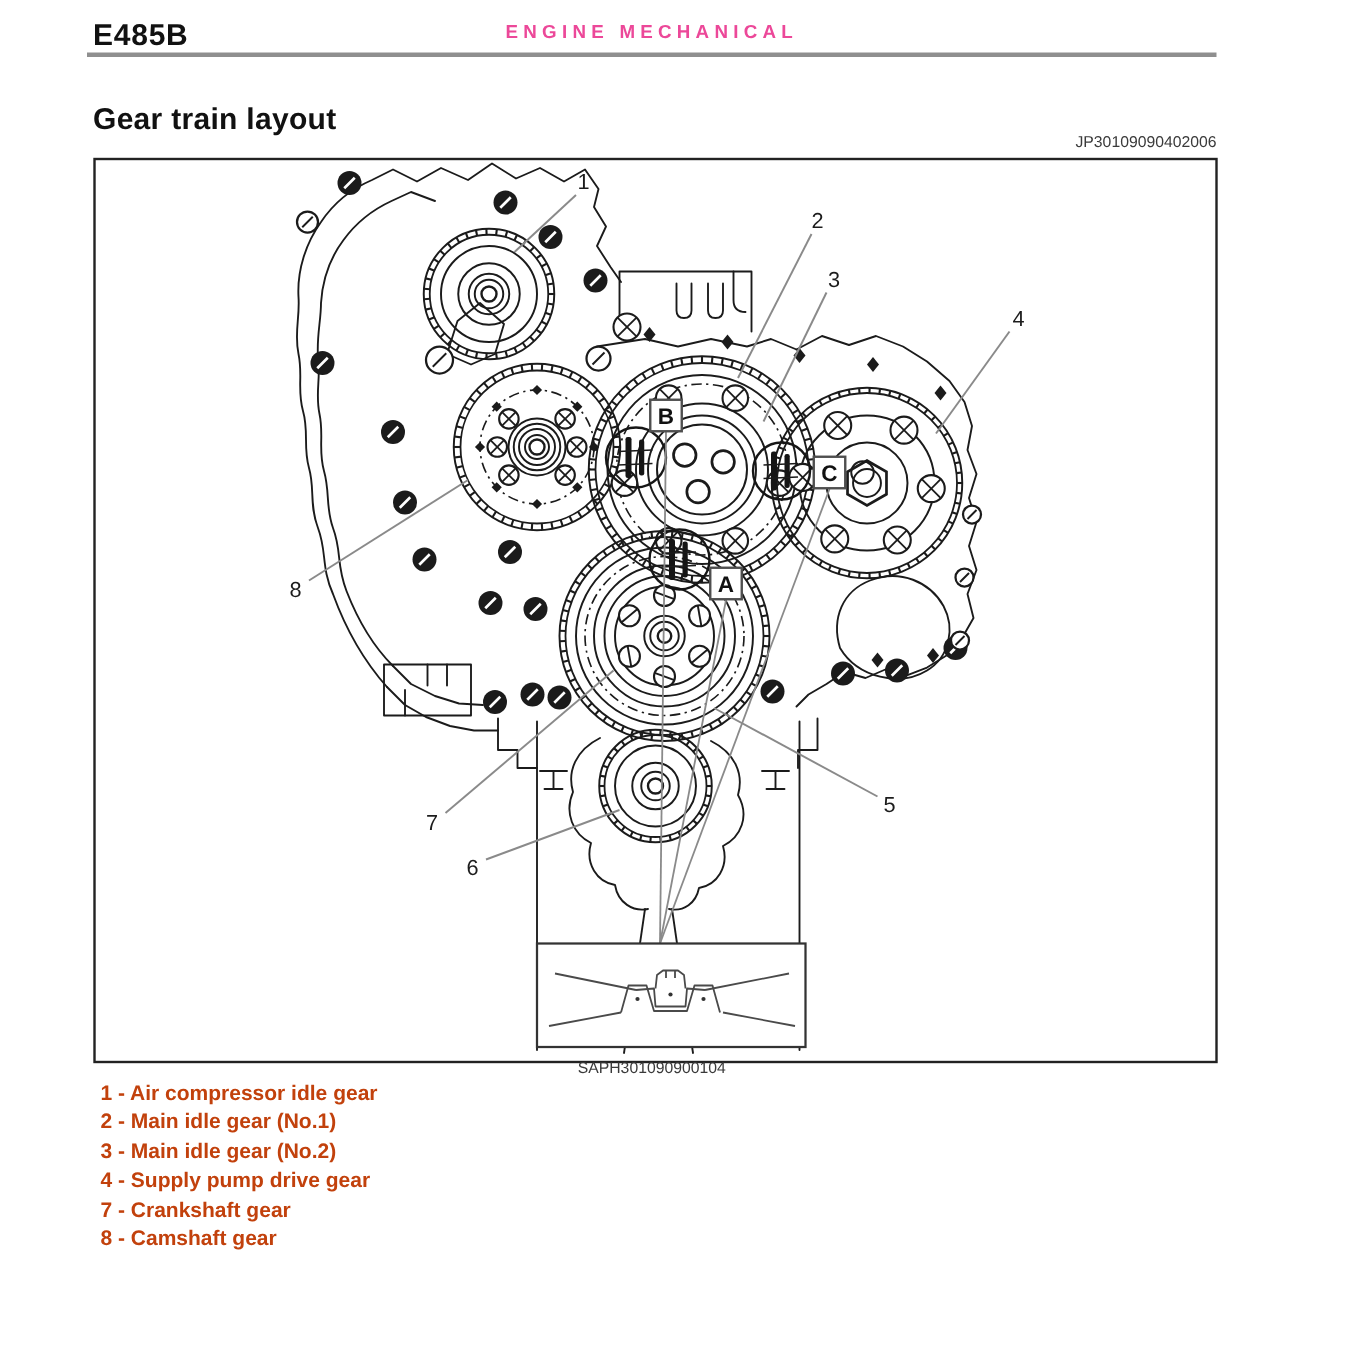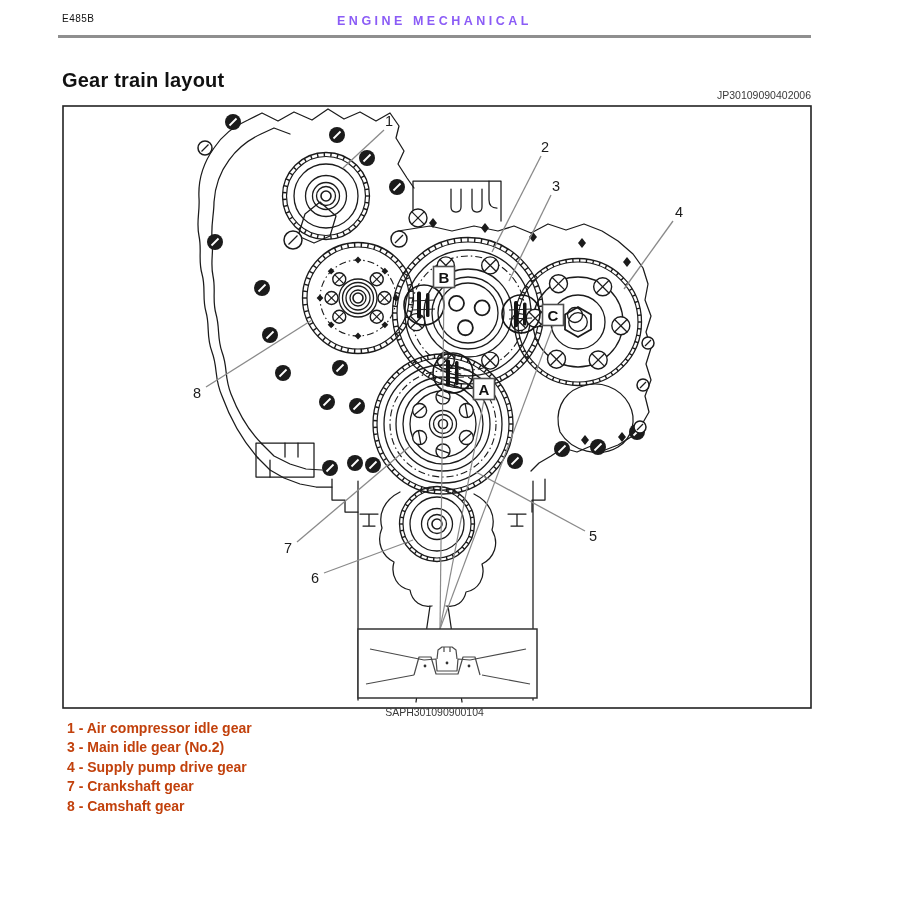--- a/index.html
+++ b/index.html
@@ -1,21 +1,21 @@
 <!DOCTYPE html>
 <html><head>
 <meta charset="utf-8">
 <style>
   html,body{margin:0;padding:0;background:#fff;}
   #page{position:relative;width:902px;height:902px;background:#fff;overflow:hidden;
         font-family:"Liberation Sans",sans-serif;color:#111;}
   .abs{position:absolute;}
-  #doc-code{left:62px;top:13px;font-size:10px;font-weight:normal;letter-spacing:.5px;}
+  #doc-code{left:62px;top:13px;font-size:20px;font-weight:bold;letter-spacing:.5px;}
   #section-title{left:58px;top:14px;width:753px;text-align:center;font-size:12.5px;
-                 font-weight:bold;letter-spacing:3.5px;color:#8b5cf6;}
+                 font-weight:bold;letter-spacing:3.5px;color:#ec4899;}
   #header-rule{left:58px;top:35px;width:753px;height:3px;background:#8f8f8f;}
   #page-title{left:62px;top:56px;font-size:20px;font-weight:bold;letter-spacing:.2px;margin-top:13px;}
   #ref-top{left:58px;top:89px;width:753px;text-align:right;font-size:10.5px;color:#3a3a3a;}
   #ref-bottom{left:58px;top:706px;width:753px;text-align:center;font-size:10.5px;color:#3a3a3a;}
   #legend{left:67px;top:719px;font-size:14px;font-weight:bold;line-height:19.4px;color:#c2410c;}
   #figure-canvas{left:0;top:0;}
 </style>
 </head>
 <body>
 
@@ -617,18 +617,19 @@
         <path d="M 437 659 L 438 650 L 442 647 L 452 647 L 456 650 L 457 659" fill="none" stroke="#4a4a4a" stroke-width="1.2" stroke-linejoin="round"></path>
         <path d="M 444 647 L 444 652 M 450 647 L 450 652" fill="none" stroke="#4a4a4a" stroke-width="1.2" stroke-linejoin="round"></path>
         <circle cx="425" cy="666" r="1.4" fill="#333"></circle>
         <circle cx="447" cy="663" r="1.4" fill="#333"></circle>
         <circle cx="469" cy="666" r="1.4" fill="#333"></circle>
       </g>
     </svg>
   <div id="ref-bottom" class="abs">SAPH301090900104</div>
   <div id="legend" class="abs">
       <div>1 - Air compressor idle gear</div>
+      <div>2 - Main idle gear (No.1)</div>
       <div>3 - Main idle gear (No.2)</div>
       <div>4 - Supply pump drive gear</div>
       <div>7 - Crankshaft gear</div>
       <div>8 - Camshaft gear</div>
     </div>
 </div>
 
 </body></html>

